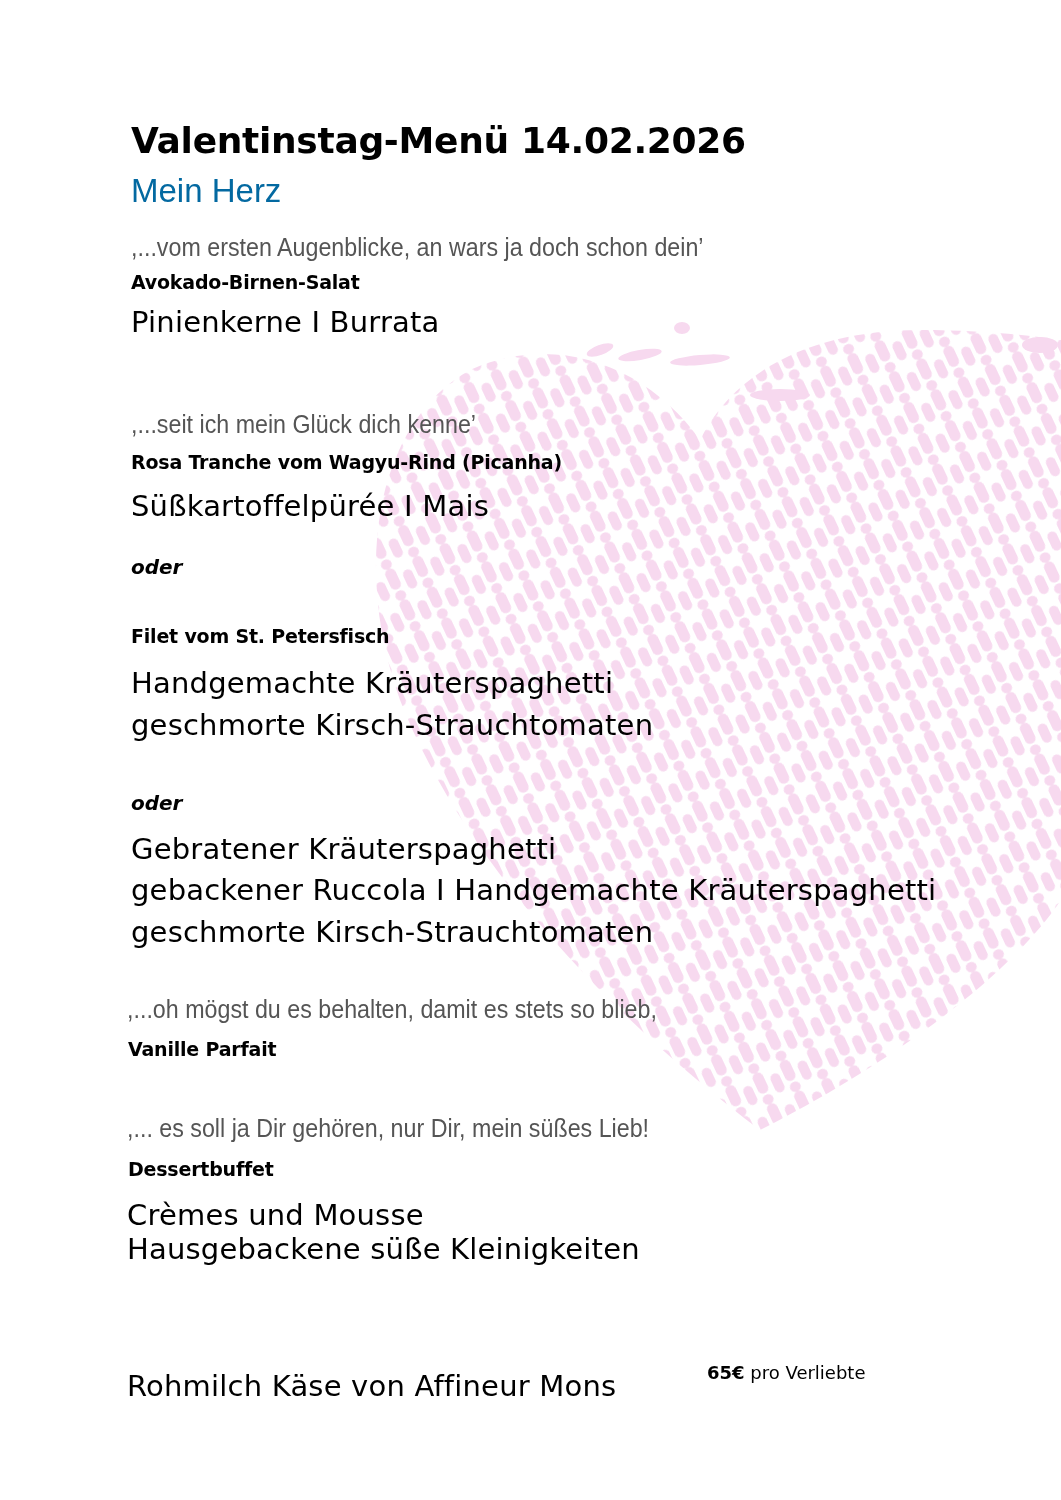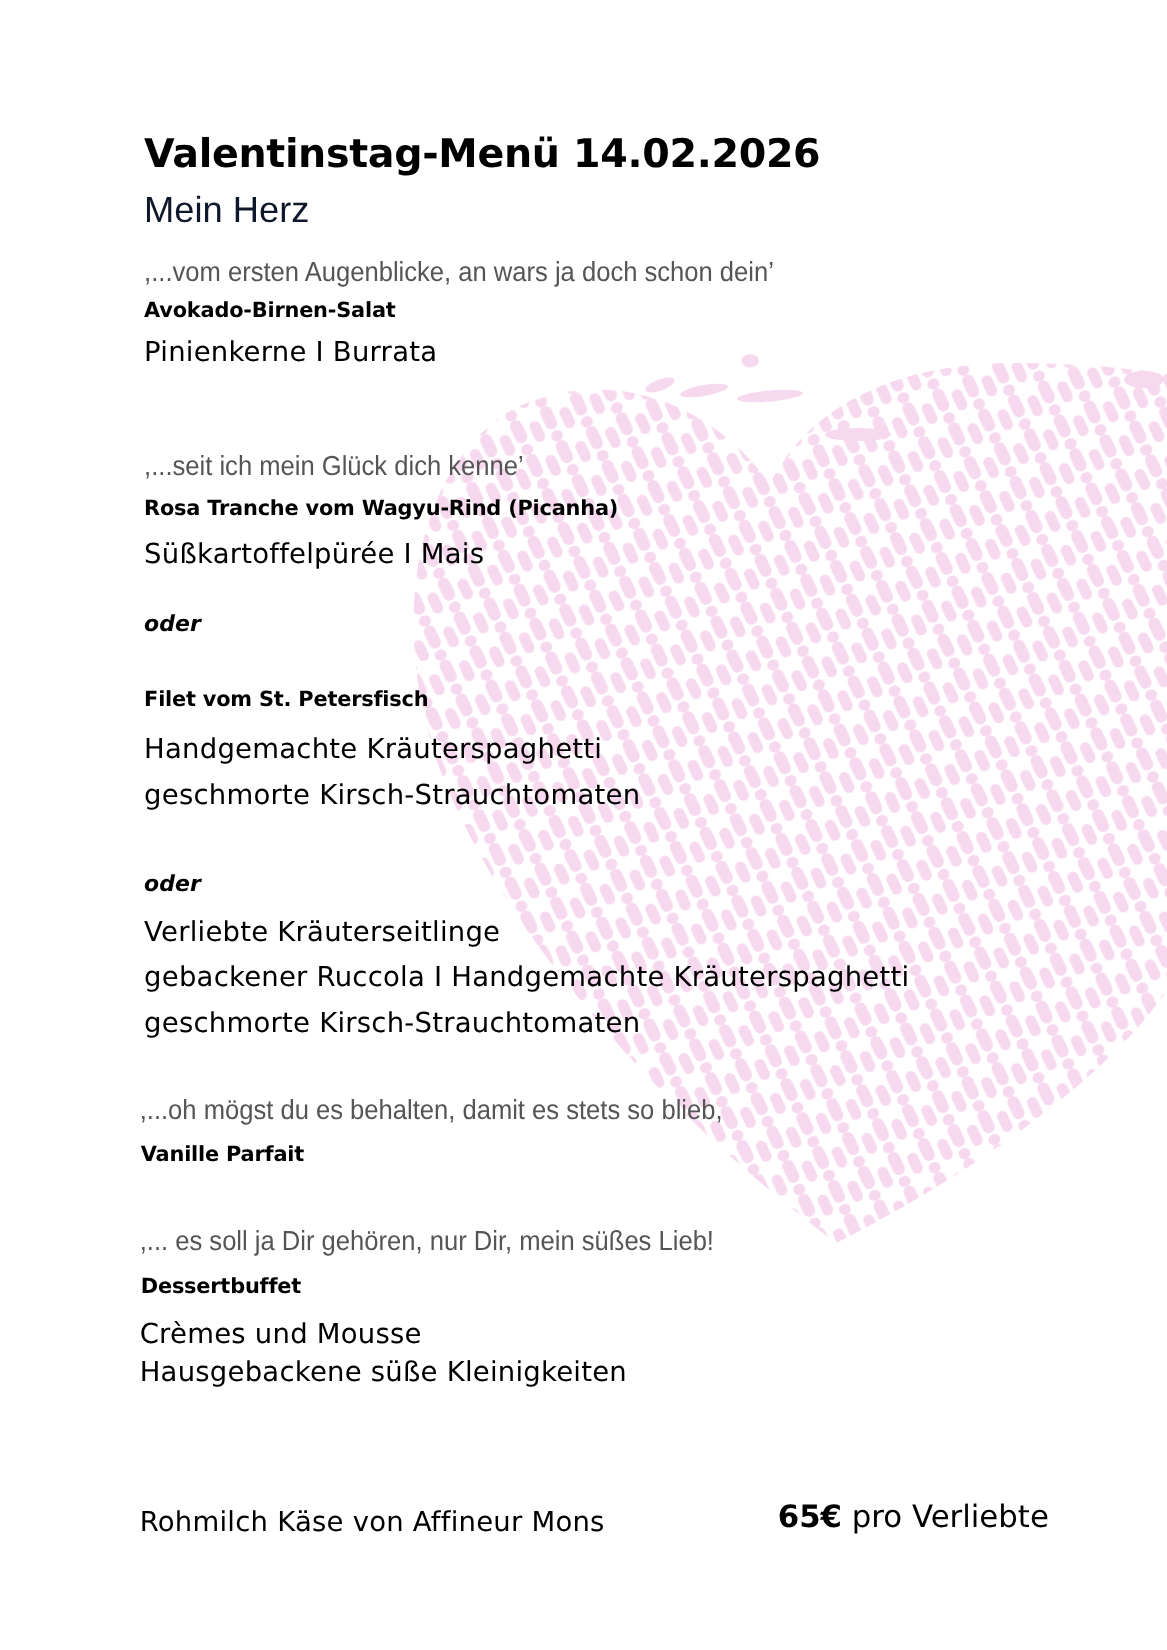--- a/index.html
+++ b/index.html
@@ -6,26 +6,26 @@
     body {
       width: 1061px; height: 1500px; background: #ffffff; position: relative; overflow: hidden;
       font-family: "DejaVu Sans", sans-serif; color: #000;
     }
     .heart {
       position: absolute; left: 0; top: 0; width: 1061px; height: 1500px; z-index: 0;
     }
     .content { position: absolute; left: 0; top: 0; width: 1061px; height: 1500px; z-index: 1; }
     .abs { position: absolute; white-space: nowrap; }
     .title { left: 131px; top: 120px; font-size: 36px; font-weight: bold; letter-spacing: -0.3px; }
-    .subtitle { left: 131px; top: 172px; font-size: 33px; color: #0f172a; font-family: "Liberation Sans", sans-serif; }
+    .subtitle { left: 131px; top: 172px; font-size: 33px; color: #0369a1; font-family: "Liberation Sans", sans-serif; }
     .quote { font-family: "Liberation Sans", sans-serif; font-size: 25px; color: #555555; transform: scaleX(0.93); transform-origin: left; }
     .dish { font-size: 19px; font-weight: bold; letter-spacing: -0.2px; }
-    .desc { font-size: 25px; font-weight: normal; letter-spacing: 0.2px; }
+    .desc { font-size: 29px; font-weight: normal; letter-spacing: 0.2px; }
     .oder { font-size: 20px; font-weight: bold; font-style: italic; }
-    .price { font-size: 28px; }
+    .price { font-size: 18px; }
     .price b { font-weight: bold; }
   </style>
 </head>
 <body>
 
 <svg class="heart" viewBox="0 0 1061 1500" xmlns="http://www.w3.org/2000/svg">
   <defs>
     <clipPath id="heartClip">
       <path d="M760,1130 C640,1040 470,880 400,700 C350,560 380,420 470,370 C560,330 650,370 700,440 C740,360 830,330 920,330 C1000,330 1061,340 1061,340 L1061,900 C1000,990 860,1080 760,1130 Z"></path>
     </clipPath>
@@ -62,21 +62,21 @@
   <div class="abs desc" style="left:131px; top:489px;">Süßkartoffelpürée I Mais</div>
 
   <div class="abs oder" style="left:131px; top:555px;">oder</div>
 
   <div class="abs dish" style="left:131px; top:625px;">Filet vom St. Petersfisch</div>
   <div class="abs desc" style="left:131px; top:666px;text-align:right;">Handgemachte Kräuterspaghetti</div>
   <div class="abs desc" style="left:131px; top:708px;">geschmorte Kirsch-Strauchtomaten</div>
 
   <div class="abs oder" style="left:131px; top:791px;">oder</div>
 
-  <div class="abs desc" style="left:131px; top:832px;">Verliebte Kräuterseitlinge</div>
+  <div class="abs desc" style="left:131px; top:832px;">Gebratener Kräuterspaghetti</div>
   <div class="abs desc" style="left:131px; top:873px;">gebackener Ruccola I Handgemachte Kräuterspaghetti</div>
   <div class="abs desc" style="left:131px; top:915px;">geschmorte Kirsch-Strauchtomaten</div>
 
   <div class="abs quote" style="left:127px; top:995px;">,...oh mögst du es behalten, damit es stets so blieb,</div>
   <div class="abs dish" style="left:128px; top:1038px;">Vanille Parfait</div>
 
   <div class="abs quote" style="left:127px; top:1114px;">,... es soll ja Dir gehören, nur Dir, mein süßes Lieb!</div>
   <div class="abs dish" style="left:128px; top:1158px;">Dessertbuffet</div>
   <div class="abs desc" style="left:127px; top:1198px;">Crèmes und Mousse</div>
   <div class="abs desc" style="left:127px; top:1232px;">Hausgebackene süße Kleinigkeiten</div>

